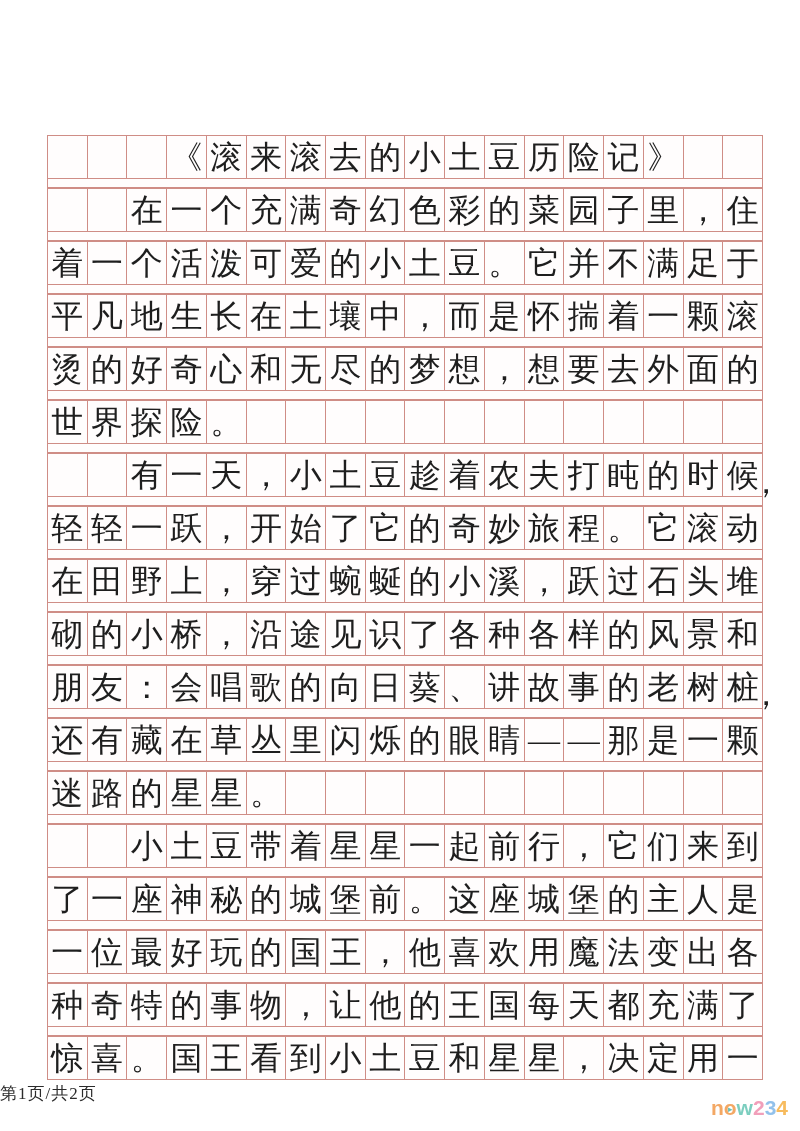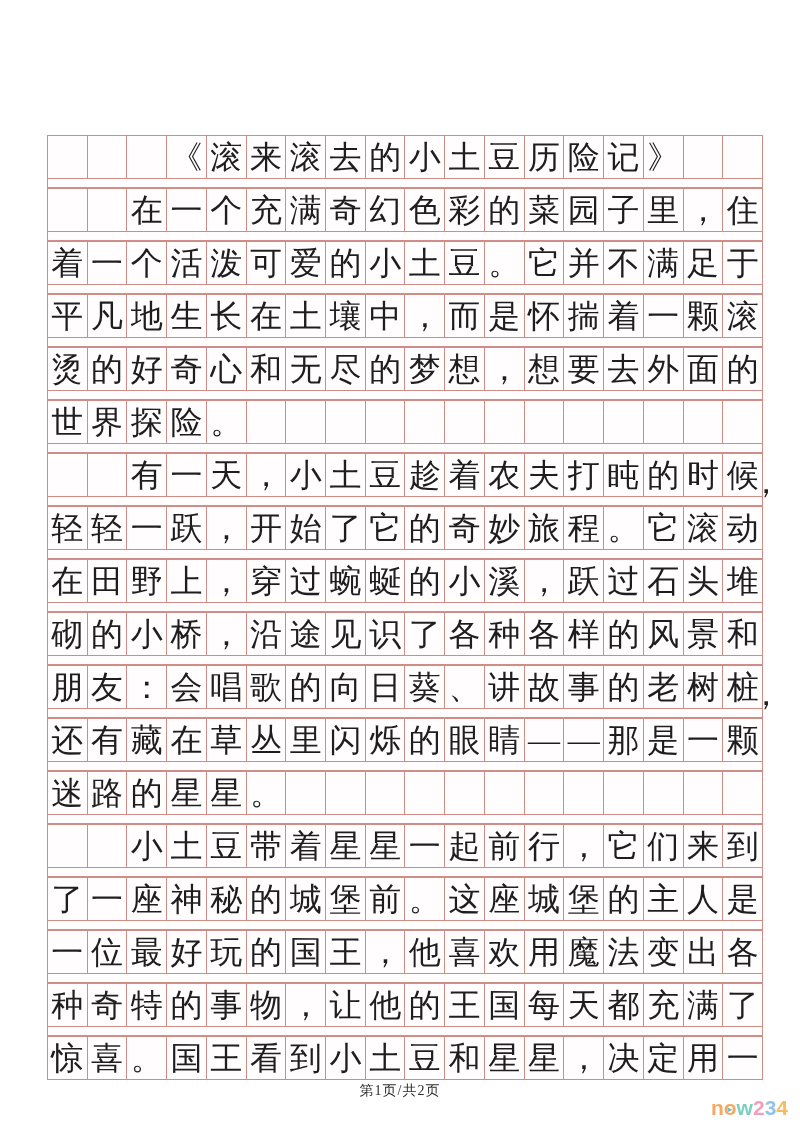--- a/index.html
+++ b/index.html
@@ -47,22 +47,21 @@
     position:absolute;
     right:-20px;
     bottom:-2px;
     font-size:32px;
     color:#1e1e1e;
     line-height:1;
   }
   .footer{
     position:absolute;
     left:0;right:0;top:1082px;
-    text-align:center;
-    font-size:14px;
+    font-size:17px;
     color:#2b2b2b;
     letter-spacing:1px;
   }
   .watermark{
     position:absolute;
     right:12px;top:1096px;
     font-family:"Liberation Sans","DejaVu Sans",sans-serif;
     font-weight:bold;
     font-size:21px;
     letter-spacing:0px;

